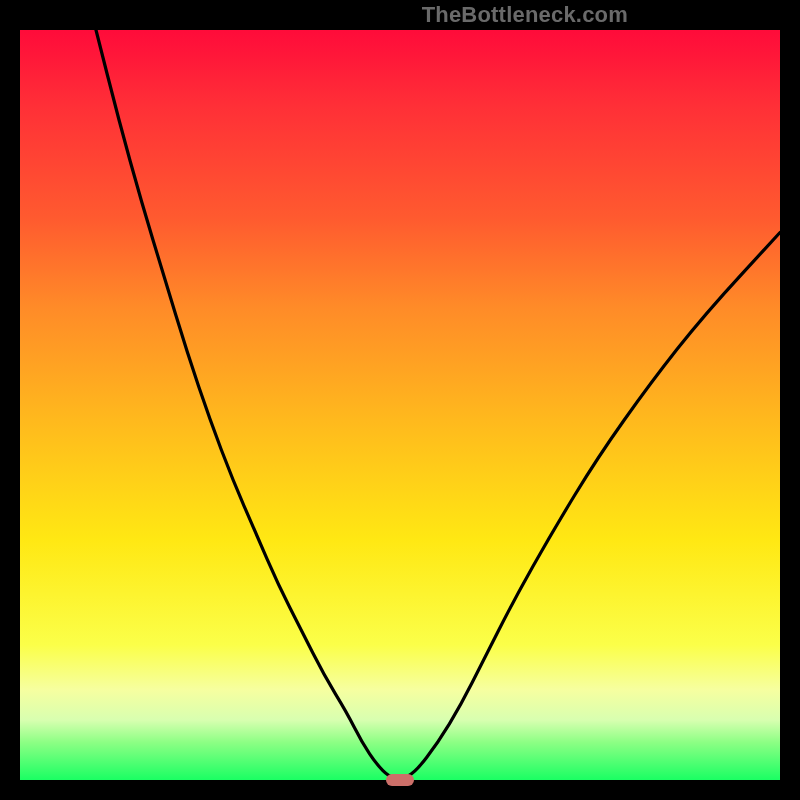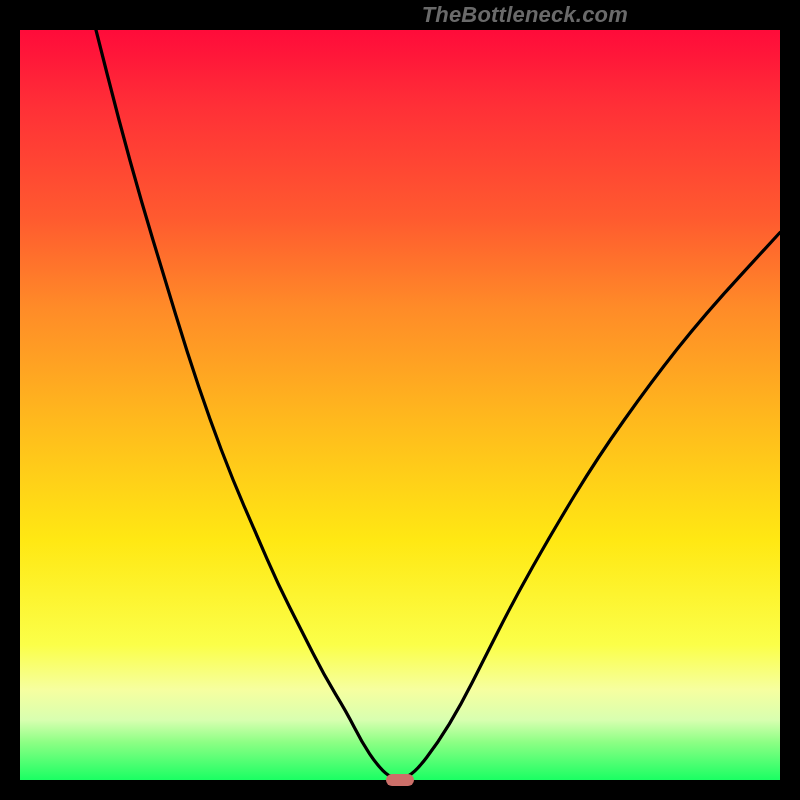--- a/index.html
+++ b/index.html
@@ -9,21 +9,20 @@
     height: 800px;
     background: #000;
     font-family: Arial, Helvetica, sans-serif;
     overflow: hidden;
   }
   .outer {
     position: relative;
     width: 640px;
     height: 800px;
     background: #000;
-    font-style: italic;
   }
   .attribution {
     position: absolute;
     top: 2px;
     right: 12px;
     color: #6a6a6a;
     font-size: 22px;
     font-weight: 600;
     letter-spacing: 0.2px;
   }

